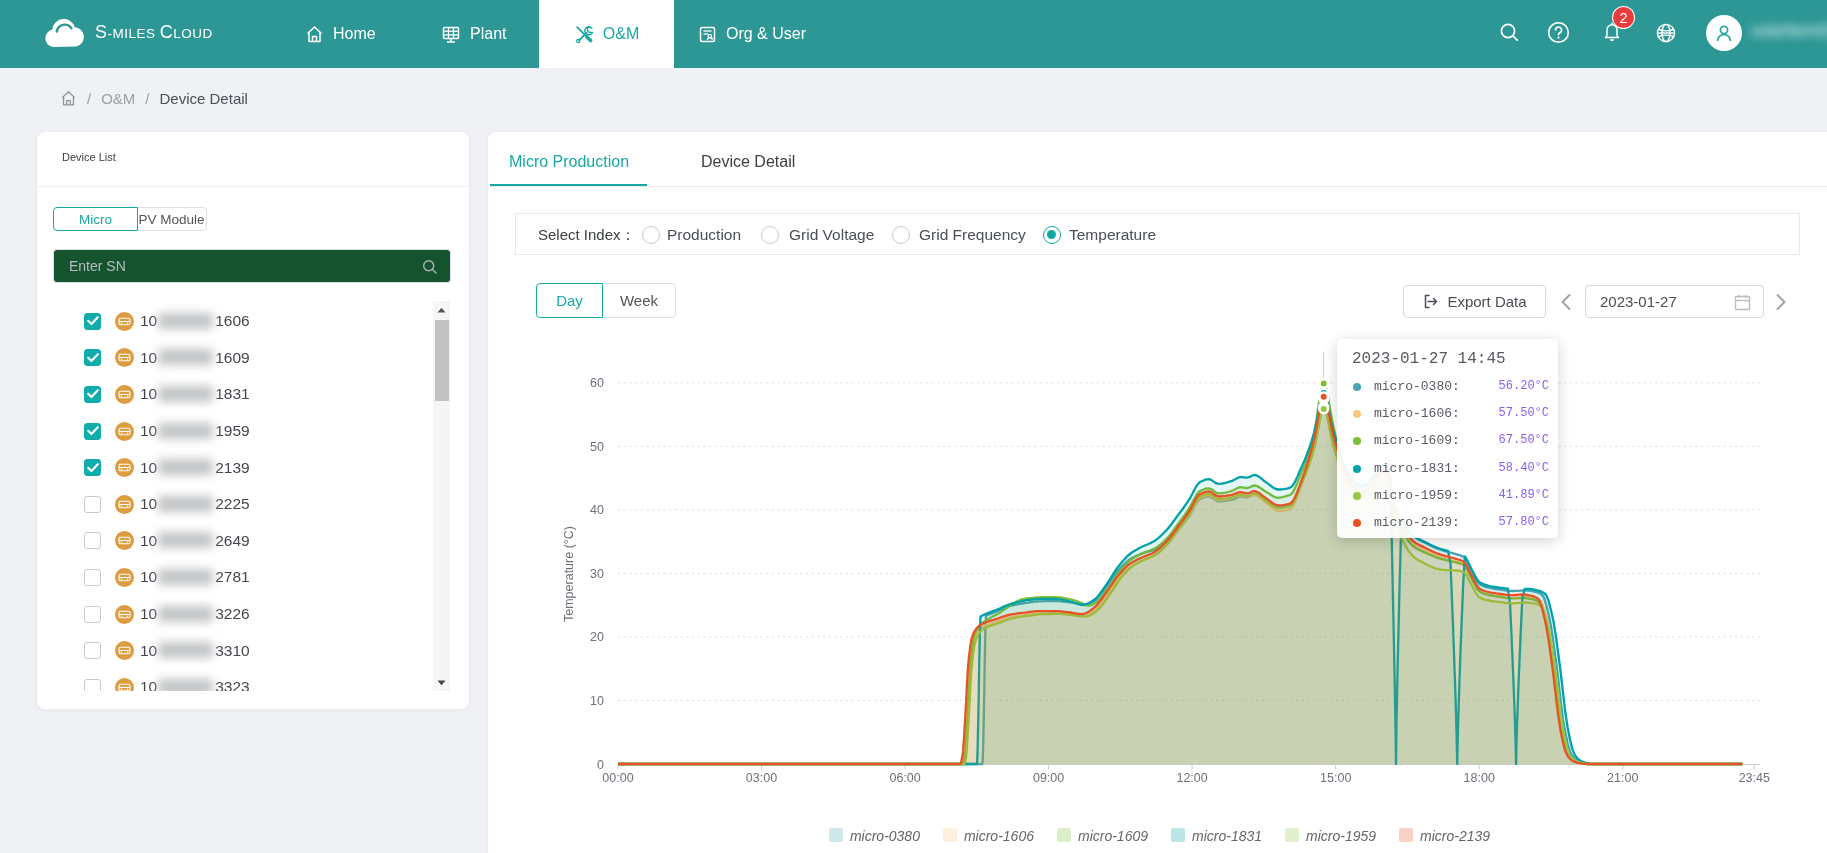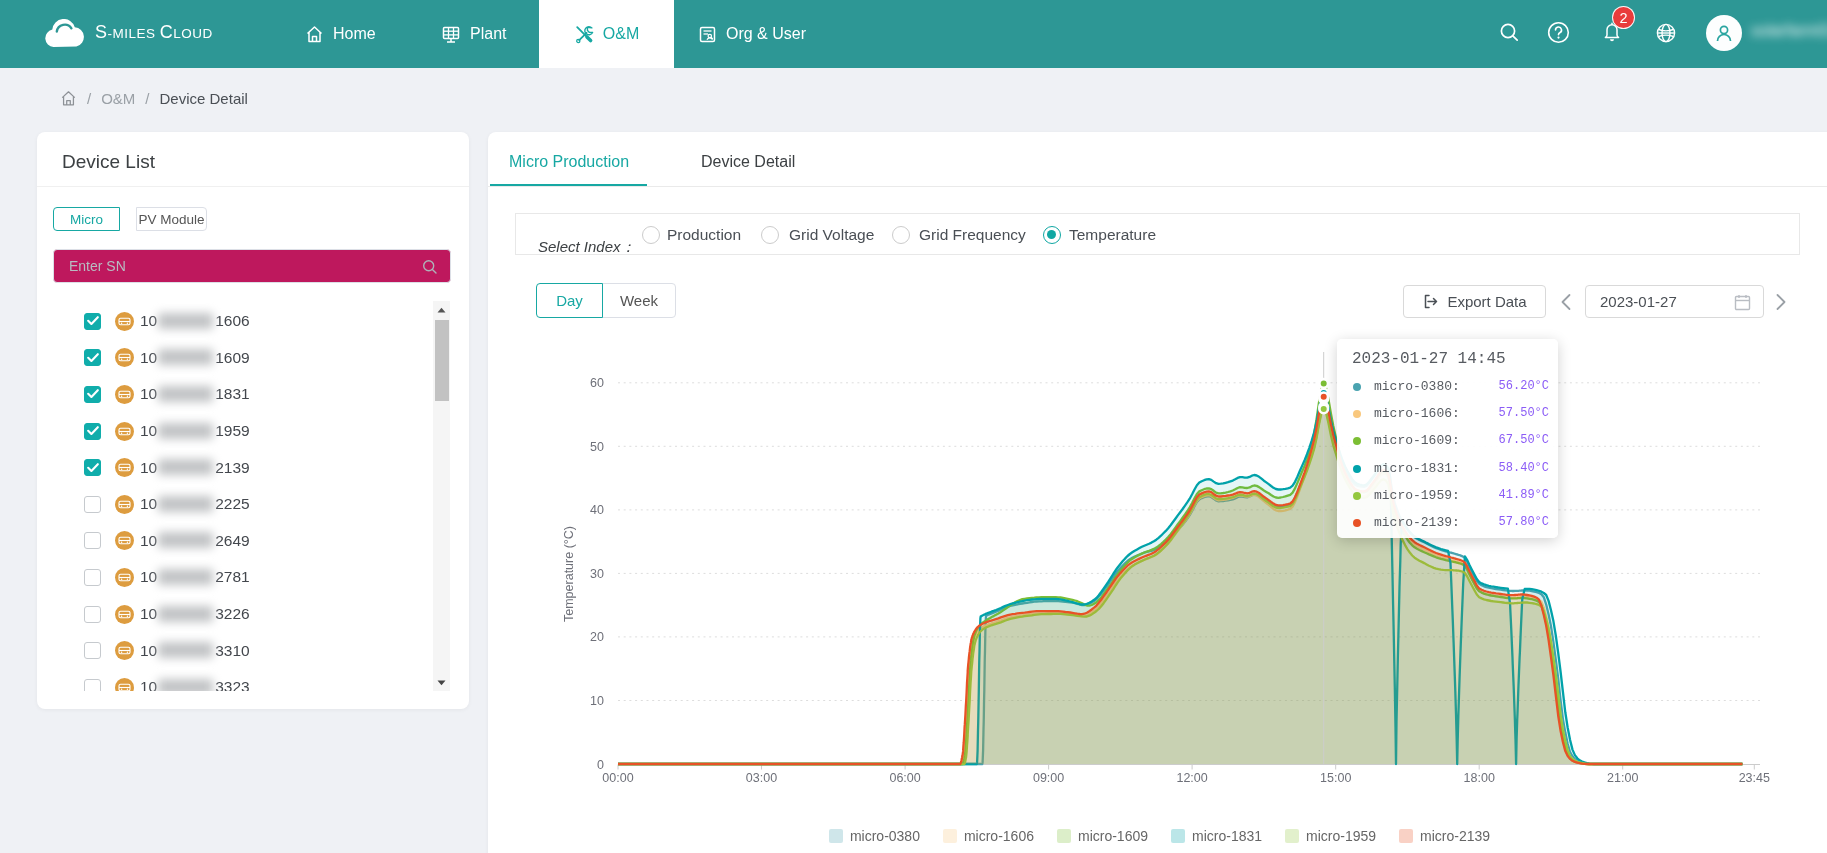--- a/index.html
+++ b/index.html
@@ -16,61 +16,61 @@
 #uname { position:absolute; left:1751px; top:22px; color:rgba(255,255,255,0.98); font-size:16px; filter:blur(5px); }
 #badge { position:absolute; left:1612px; top:6px; min-width:23px; height:23px; border-radius:13px; background:#e93c3c; border:1.5px solid rgba(255,255,255,0.95); color:#fff; font-size:14.5px; display:flex; align-items:center; justify-content:center; }
 
 #crumbs { position:absolute; left:60px; top:90px; font-size:15px; color:#9aa0a6; display:flex; align-items:center; gap:10px; }
 #crumbs .cur { color:#4a4f55; }
 
 .card { position:absolute; background:#fff; border-radius:8px; box-shadow:0 1px 4px rgba(0,0,0,0.05); }
 #leftcard { left:37px; top:132px; width:432px; height:577px; }
 #maincard { left:488px; top:132px; width:1350px; height:760px; border-radius:8px 0 0 0; }
 
-#dl-title { position:absolute; left:62px; top:151px; font-size:19px; color:#3c4043; }
+#dl-title { position:absolute; left:62px; top:151px; font-size:11px; color:#3c4043; }
 #dl-divider { position:absolute; left:37px; top:186px; width:432px; height:1px; background:#f0f0f0; }
 .tbtn { position:absolute; top:207px; height:24px; font-size:13.5px; display:flex; align-items:center; justify-content:center; border:1px solid #dcdfe6; color:#555; background:#fff; }
-#tb1 { left:53px; width:67px; border-radius:4px 0 0 4px; color:#17a8a3; border-color:#17a8a3; z-index:2; }
+#tb1 { left:53px; width:85px; border-radius:4px 0 0 4px; color:#17a8a3; border-color:#17a8a3; z-index:2; }
 #tb2 { left:136px; width:71px; border-radius:0 4px 4px 0; }
-#snsearch { position:absolute; left:53px; top:249px; width:398px; height:34px; border:1px solid #dcdfe6; border-radius:4px; background:#be185d; }
+#snsearch { position:absolute; left:53px; top:249px; width:398px; height:34px; border:1px solid #dcdfe6; border-radius:4px; background:#14532d; }
 #snsearch .ph { position:absolute; left:15px; top:8px; font-size:14px; color:#b8bcc2; }
 #snsearch svg { position:absolute; right:12px; top:9px; }
 #dlist { position:absolute; left:37px; top:301px; width:396px; height:390px; overflow:hidden; }
 .drow { position:absolute; left:47px; display:flex; align-items:center; height:36.6px; }
 .cb { width:17px; height:17px; border:1px solid #c6cace; border-radius:3px; background:#fff; display:inline-flex; align-items:center; justify-content:center; }
 .cb.on { background:#10adab; border-color:#10adab; }
 .devic { margin-left:14px; display:inline-flex; }
 .sn { margin-left:6px; font-size:15.5px; color:#43474d; }
 .blur { display:inline-block; width:55px; height:16px; background:#c2c4c6; filter:blur(5px); border-radius:2px; vertical-align:-2.5px; margin:0 2px 0 1px; }
 
 #sbar { position:absolute; left:433px; top:301px; width:17px; height:390px; background:#f5f5f5; }
 #sbar .btn { position:absolute; left:0; width:17px; height:17px; background:#f5f5f5; display:flex; align-items:center; justify-content:center; }
 #sbar .thumb { position:absolute; left:1.5px; top:19px; width:14px; height:81px; background:#c2c2c2; }
 
 #mtab1 { position:absolute; left:509px; top:153px; font-size:16px; color:#17a8a3; }
 #mtab2 { position:absolute; left:701px; top:153px; font-size:16px; color:#3c4043; }
 #tabline { position:absolute; left:490px; top:184px; width:157px; height:2.5px; background:#17a8a3; }
 #tabdiv { position:absolute; left:488px; top:186px; width:1339px; height:1px; background:#eaeaea; }
 #selbar { position:absolute; left:515px; top:213px; width:1285px; height:42px; border:1px solid #e8e8e8; }
-#selbar .lab { position:absolute; left:22px; top:24px; font-size:15px; color:#3c4043;font-style:italic; }
+#selbar .lab { position:absolute; left:22px; top:12px; font-size:15px; color:#3c4043; }
 .radio { position:absolute; top:226px; width:18px; height:18px; border-radius:50%; border:1.5px solid #ccc; background:#fff; }
 .radio.on { border-color:#10a7a3; }
 .radio.on::after { content:""; position:absolute; left:3px; top:3px; width:9px; height:9px; border-radius:50%; background:#10a7a3; }
 .rlab { position:absolute; top:227px; font-size:15.5px; color:#4a4f55; }
 #daybtn { position:absolute; left:536px; top:283px; width:67px; height:35px; border:1px solid #17a8a3; border-radius:4px 0 0 4px; color:#17a8a3; font-size:15px; display:flex; align-items:center; justify-content:center; background:#fff; z-index:2; }
 #weekbtn { position:absolute; left:602px; top:283px; width:74px; height:35px; border:1px solid #dcdfe6; border-radius:0 4px 4px 0; color:#555; font-size:15px; display:flex; align-items:center; justify-content:center; background:#fff; }
 #exportbtn { position:absolute; left:1403px; top:285px; width:143px; height:33px; border:1px solid #d9d9d9; border-radius:4px; display:flex; align-items:center; justify-content:center; gap:8px; font-size:15px; color:#4a4f55; background:#fff; }
 #datebox { position:absolute; left:1585px; top:285px; width:179px; height:33px; border:1px solid #d9d9d9; border-radius:4px; background:#fff; }
 #datebox .dt { position:absolute; left:14px; top:7px; font-size:15px; color:#4a4f55; }
 #datebox svg { position:absolute; right:12px; top:8px; }
 
 #chart { position:absolute; left:488px; top:330px; width:1339px; height:523px; }
 #ylab { position:absolute; left:514px; top:567px; font-size:12.5px; color:#6e7079; transform:rotate(-90deg); transform-origin:center; width:110px; text-align:center; }
 #legend { position:absolute; left:490px; top:828px; width:1339px; display:flex; justify-content:center; gap:23px; }
-.litem { display:flex; align-items:center; gap:7px; font-size:14px; color:#666; }
+.litem { display:flex; gap:7px; font-size:14px; color:#666;font-style:italic; }
 .lsq { width:14px; height:14px; border-radius:2px; display:inline-block; }
 
 #tooltip { position:absolute; left:1337px; top:339px; width:221px; height:199px; background:rgba(255,255,255,0.93); border-radius:5px; box-shadow:0 3px 14px rgba(0,0,0,0.18); font-family:"Liberation Mono",monospace; }
 #tooltip .tth { position:absolute; left:15px; top:11px; font-size:16px; color:#575b61; }
 #ttrows { position:absolute; left:16px; top:37px; right:9px; }
 .ttrow { height:27.2px; position:relative; }
 .ttdot { position:absolute; left:0; top:7px; width:8px; height:8px; border-radius:50%; }
 .ttn { position:absolute; left:21px; top:3px; font-size:13px; color:#575b61; }
 .ttv { position:absolute; right:0; top:3px; font-size:12px; color:#8b5cf6; }
 #dlist .drow:nth-child(1){top:2.0px}

